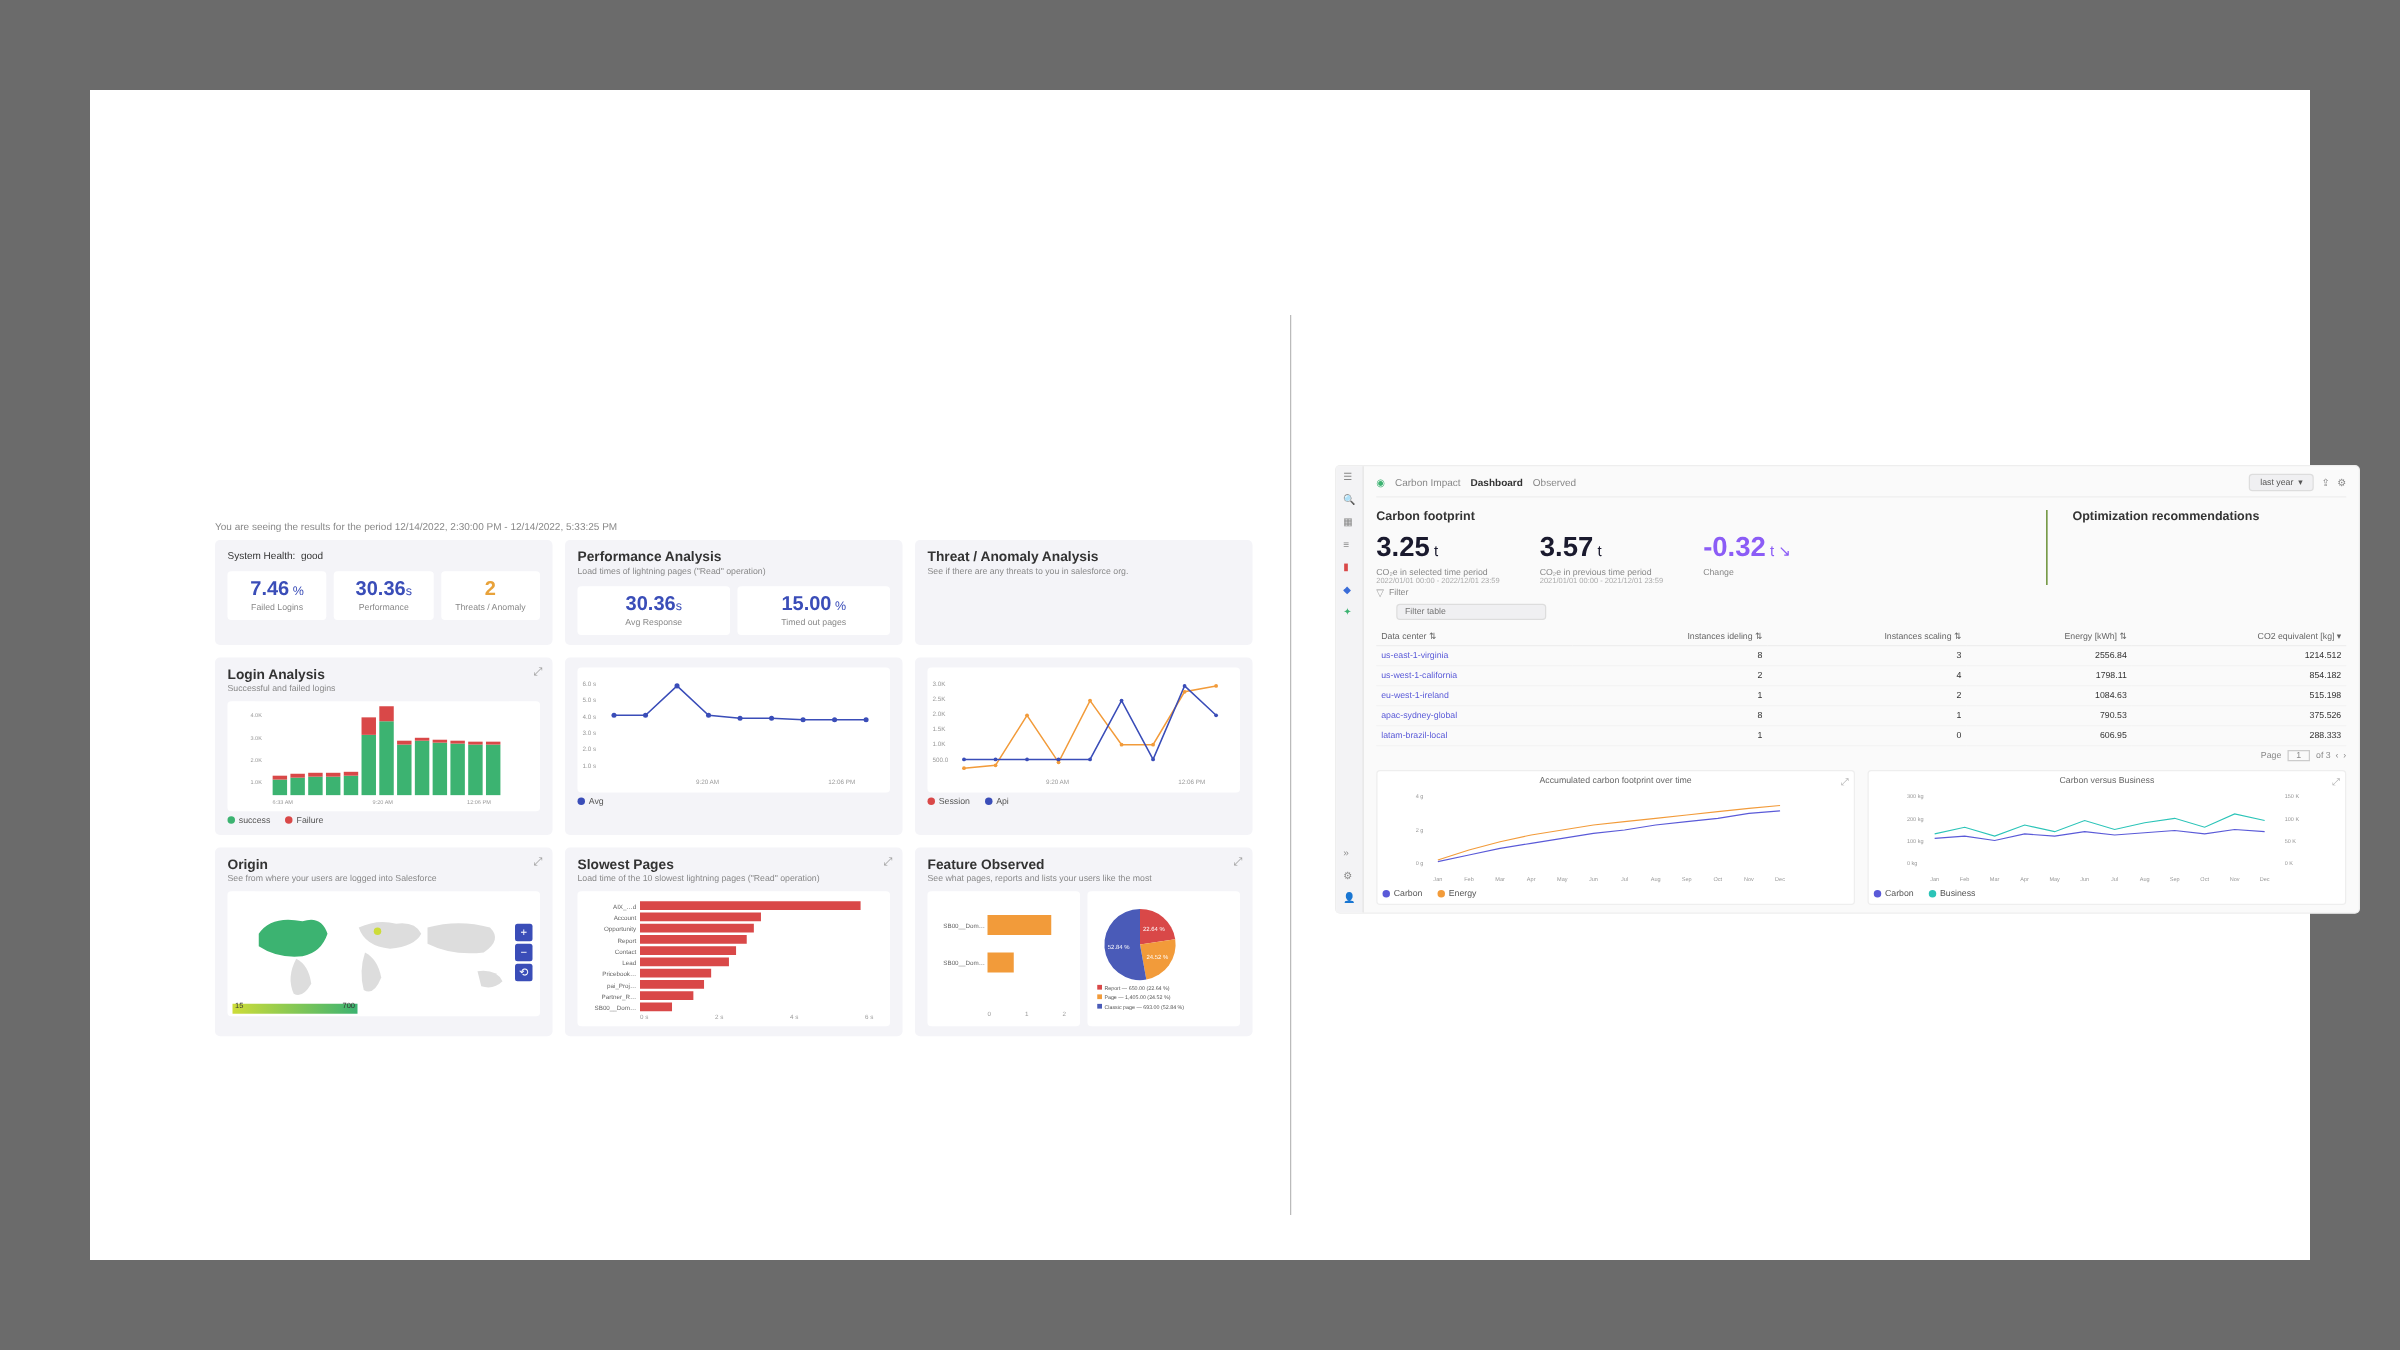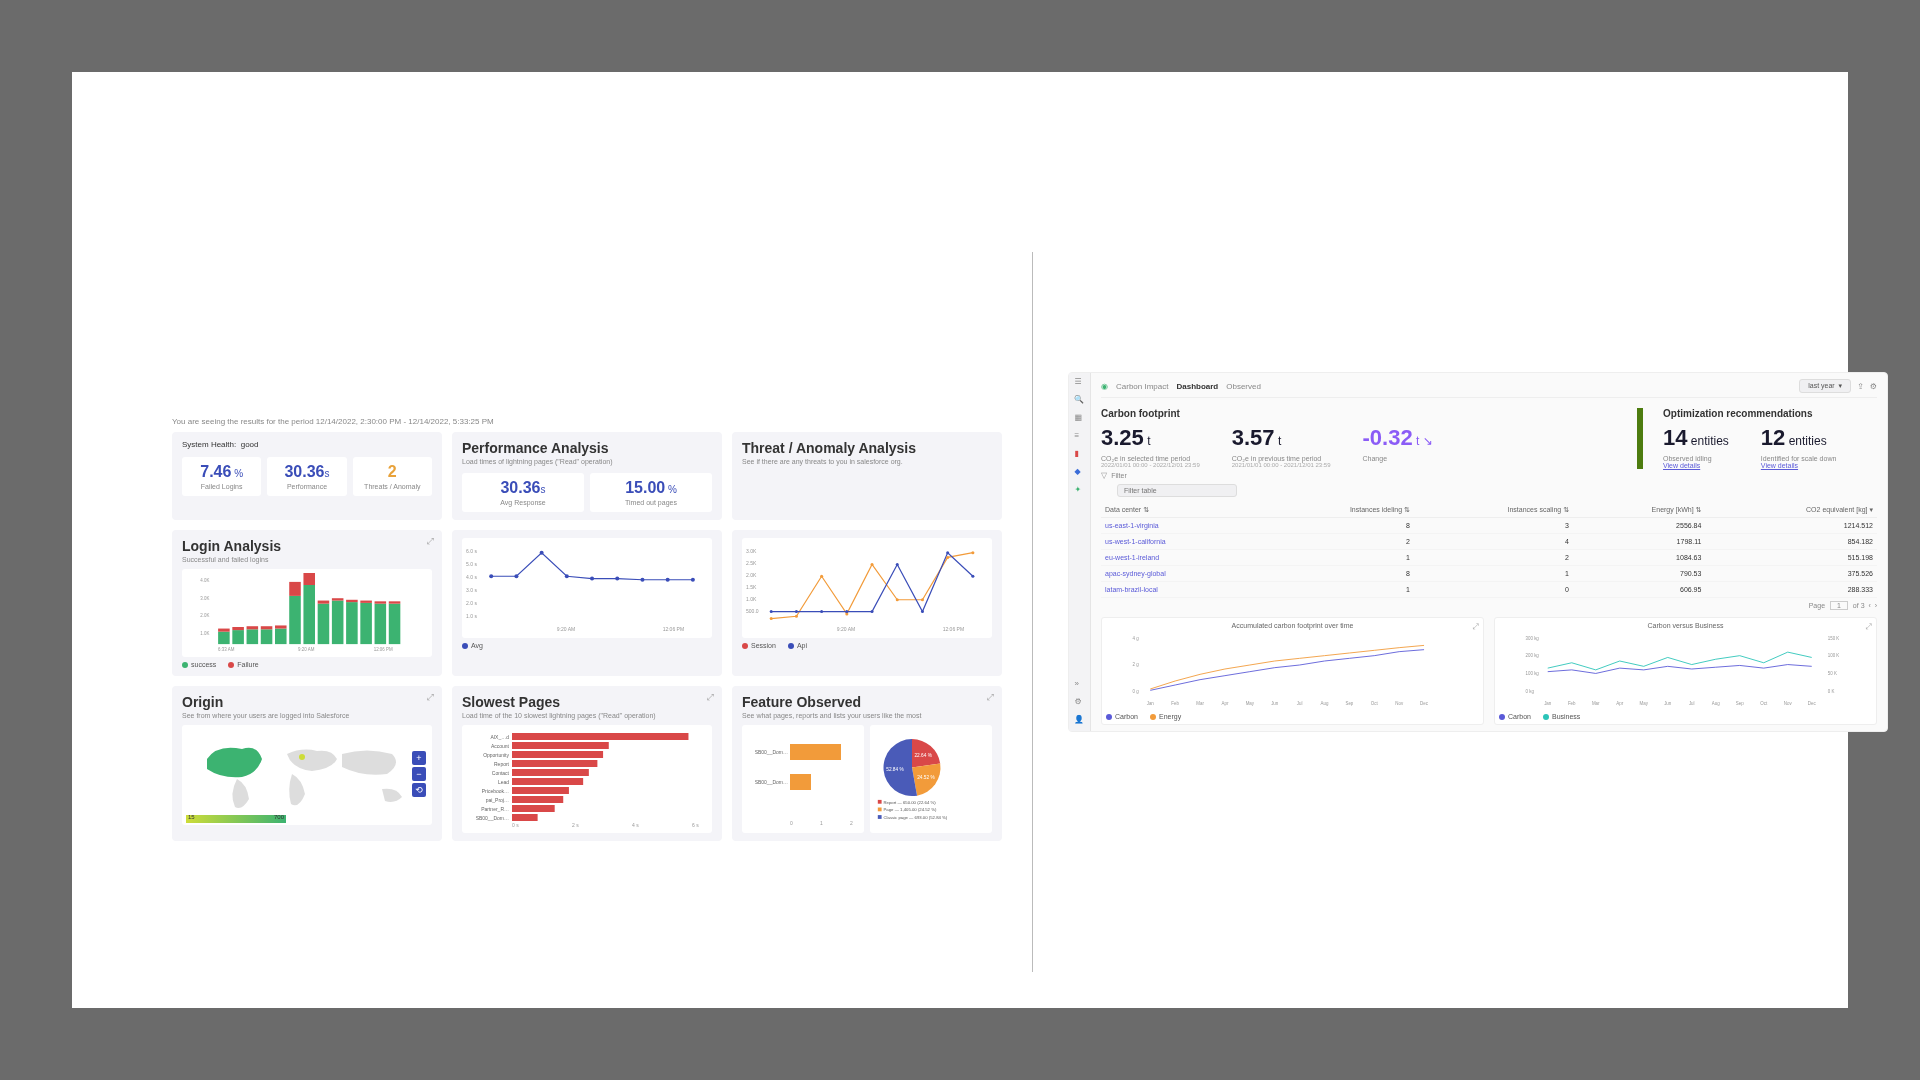--- a/index.html
+++ b/index.html
@@ -5,21 +5,21 @@
 * { margin: 0; padding: 0; box-sizing: border-box; font-family: -apple-system, BlinkMacSystemFont, "Segoe UI", Arial, sans-serif; }
 body { background: #6b6b6b; width: 1920px; height: 1080px; overflow: hidden; }
 .canvas { position: absolute; left: 72px; top: 72px; width: 1776px; height: 936px; background: #fff; }
 .divider { position: absolute; left: 960px; top: 180px; width: 1px; height: 720px; background: #bbb; }
 
 
 .left { position: absolute; left: 100px; top: 300px; width: 830px; font-size: 8px; color: #333; margin-top: 45px; }
 .period-note { color: #888; font-size: 8px; margin-bottom: 6px; }
 .row { display: flex; gap: 10px; }
 .card { background: #f4f4f8; border-radius: 4px; padding: 8px 10px; flex: 1; position: relative; }
-.card-title { font-size: 14px; font-weight: 600; color: #333; }
+.card-title { font-size: 11px; font-weight: 600; color: #333; }
 .card-sub { font-size: 7px; color: #888; margin-top: 2px; }
 .kpi-row { display: flex; gap: 6px; margin-top: 8px; }
 .kpi { background: #fff; border-radius: 3px; padding: 6px 4px; text-align: center; flex: 1; }
 .kpi-val { font-size: 16px; font-weight: 600; }
 .kpi-unit { font-size: 10px; font-weight: 400; }
 .kpi-lbl { font-size: 7px; color: #888; margin-top: 2px; }
 .blue { color: #3a4db8; }
 .yellow { color: #e8a23a; }
 .red { color: #d94848; }
 .expand { position: absolute; top: 6px; right: 8px; color: #999; font-size: 9px; cursor: pointer; }
@@ -40,21 +40,21 @@
 .r-tab { font-weight: 600; }
 .r-top-right { margin-left: auto; display: flex; align-items: center; gap: 6px; }
 .r-chip { background: #f0f0f2; border-radius: 3px; padding: 2px 8px; font-size: 7px; color: #555; border: 1px solid #ddd; }
 .r-section { display: flex; gap: 20px; margin-top: 10px; }
 .r-kpis { display: flex; gap: 32px; flex: 1; }
 .r-kpi-big { font-size: 22px; font-weight: 700; color: #1a1a2e; }
 .r-kpi-unit { font-size: 12px; font-weight: 400; }
 .r-kpi-sub { font-size: 7px; color: #888; margin-top: 4px; }
 .r-kpi-date { font-size: 6px; color: #aaa; }
 .green { color: #8b5cf6; }
-.r-opt { border-left: 6px solid #4d7c0f; padding-left: 20px; }
+.r-opt { border-left: 1px solid #4d7c0f; padding-left: 20px; }
 .r-link { font-size: 7px; color: #5a5ad8; text-decoration: underline; cursor: pointer; }
 .r-table-head { margin-top: 14px; font-weight: 600; font-size: 9px; border-top: 1px solid #eee; padding-top: 6px; }
 .r-filter { background: #f0f0f2; border: 1px solid #ddd; border-radius: 3px; padding: 2px 6px; font-size: 7px; color: #aaa; width: 120px; margin-top: 4px; margin-left: 16px; }
 .r-filter-row { display: flex; align-items: center; gap: 4px; margin-top: 2px; }
 .r-tbl { width: 100%; margin-top: 6px; font-size: 7px; border-collapse: collapse; }
 .r-tbl th { text-align: left; font-weight: 500; color: #666; padding: 3px 4px; border-bottom: 1px solid #eee; }
 .r-tbl th.rt, .r-tbl td.rt { text-align: right; }
 .r-tbl td { padding: 4px; border-bottom: 1px solid #f4f4f4; }
 .r-tbl .dclink { color: #5a5ad8; }
 .r-pager { text-align: right; font-size: 7px; color: #888; margin-top: 4px; }
@@ -398,32 +398,20 @@
                 <div class="r-kpi-date">2021/01/01 00:00 - 2021/12/01 23:59</div>
               </div>
               <div>
                 <div class="r-kpi-big green">-0.32<span class="r-kpi-unit"> t ↘</span></div>
                 <div class="r-kpi-sub">Change</div>
               </div>
             </div>
         </div>
         <div class="r-opt" style="flex:0 0 240px">
           <div style="font-weight:600;font-size:10px">Optimization recommendations</div>
-          <div class="r-kpis" id="r-opt" style="margin-top:6px">
-              <div>
-                <div class="r-kpi-big ">14<span class="r-kpi-unit"> entities</span></div>
-                <div class="r-kpi-sub">Observed idling</div>
-                <div class="r-link">View details</div>
-              </div>
-              <div>
-                <div class="r-kpi-big ">12<span class="r-kpi-unit"> entities</span></div>
-                <div class="r-kpi-sub">Identified for scale down</div>
-                <div class="r-link">View details</div>
-              </div>
-            </div>
         </div>
       </div>
 
       <div class="r-filter-row">
         <span style="color:#999">▽</span>
         <span style="font-size:7px;color:#888">Filter</span>
       </div>
       <input class="r-filter" placeholder="Filter table" style="">
 
       <table class="r-tbl">

